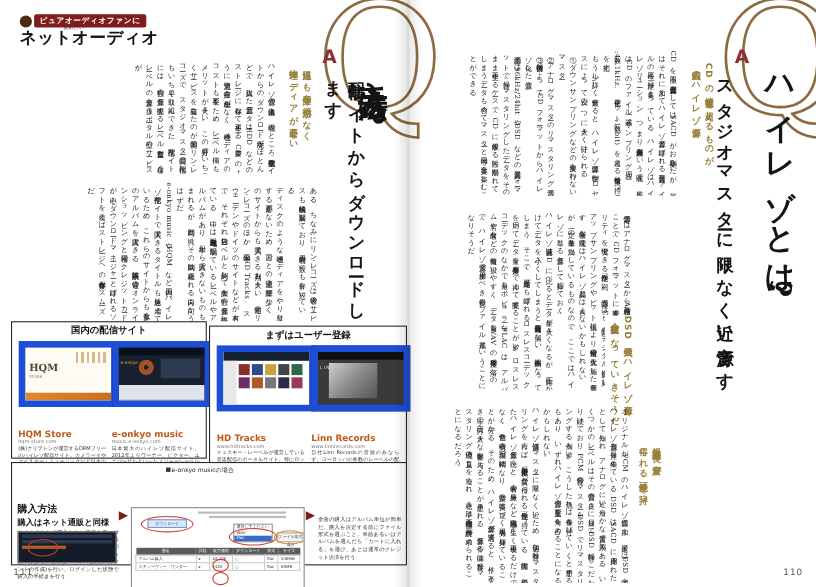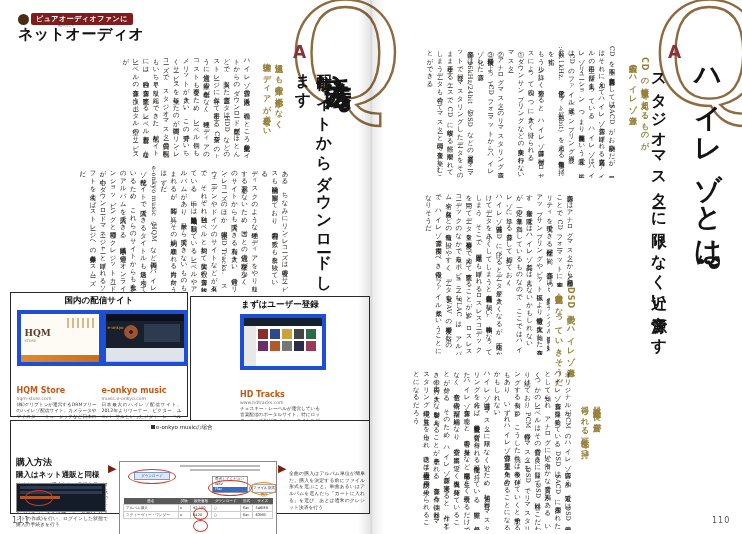--- a/index.html
+++ b/index.html
@@ -28,21 +28,21 @@
   #logo-badge{width:11px;height:11px;border-radius:50%;background:#4a2c14;margin-right:2px;}
   #logo-pill{background:#7f1d1d;color:#fff;font-size:7px;font-weight:bold;
         padding:1px 5px;border-radius:2px;letter-spacing:.5px;}
   #logo-main{left:18px;top:25px;font-size:15px;font-weight:bold;color:#111;letter-spacing:.5px;}
   #logo-small{left:58px;top:22px;font-size:4.5px;color:#333;}
   
   .frame{border:1px solid #2a2a2a;background:#fff;}
   .box-head{font-size:8.5px;font-weight:bold;text-align:center;padding-top:2px;color:#111;}
   .cards{display:flex;justify-content:space-around;padding:3px 3px 0 3px;}
   .card{width:80px;}
-  .thumb{width:78px;height:48px;border:4px solid #1d4ed8;position:relative;overflow:hidden;background:#fff;}
+  .thumb{width:78px;height:48px;border:6px solid #1d4ed8;position:relative;overflow:hidden;background:#fff;}
   .site-name{font-size:8px;font-weight:bold;color:#c05a1a;margin-top:20px;}
   .site-url{font-size:4.6px;color:#777;margin-top:1px;}
   .site-desc{font-size:4.6px;line-height:1.35;color:#333;margin-top:1px;text-align:justify;}
   
   .t-hqm{background:#fdfbf4;}
   .t-hqm .hqm-logo{position:absolute;left:4px;top:14px;font-family:"DejaVu Serif",serif;
         font-weight:bold;font-size:9px;color:#55422c;}
   .t-hqm .hqm-sub{position:absolute;left:4px;top:25px;font-size:3.5px;color:#a07a40;}
   .t-hqm .hqm-strip{position:absolute;left:0;bottom:0;width:100%;height:7px;
         background:linear-gradient(to right,#e08a2e,#c96f1c);}
@@ -160,20 +160,30 @@
             <i style="background:#6a2d6a"></i>
               <i style="background:#b05a2a"></i>
               <i style="background:#777"></i>
               <i style="background:#2a2a4a"></i>
               <i style="background:#9a3a5a"></i>
           </div>
         </div>
         <div class="site-name">HD Tracks</div>
         <div class="site-url">www.hdtracks.com</div>
         <div class="site-desc">チェスキー・レーベルが運営している音楽配信のポータルサイト。特にロック、ジャズなどのメジャータイトルが充実</div>
+      </div>
+      <div class="card">
+        <div class="thumb t-linn">
+          <div class="bar"><span>LINN RECORDS</span></div>
+          <div class="photo"></div>
+          <div class="cap"></div>
+        </div>
+        <div class="site-name">Linn Records</div>
+        <div class="site-url">www.linnrecords.com</div>
+        <div class="site-desc">自社Linn Recordsの音源のみならず、ヨーロッパの多数のレーベルの配信も行う。クラシックが特に充実している</div>
       </div>
     </div>
   </div>
 
   <div class="abs frame" style="left:10px;top:420px;width:358px;height:92px;">
     <div class="abs" style="left:5px;top:3px;width:92px;margin-top:32px;">
       <div id="purchase-head">購入方法</div>
       <div id="purchase-sub">購入はネット通販と同様</div>
       <div id="purchase-body">サイトのなかで購入したい音楽を見つけるには、トップページに設けられた特集や、「レーベル別」「カテゴリー別」のタブのほか検索機能を使い目当ての曲を見つけよう。まずはユーザー登録(アカウントの作成)を行い、ログインした状態で購入の手続きを行う</div>
     </div>

